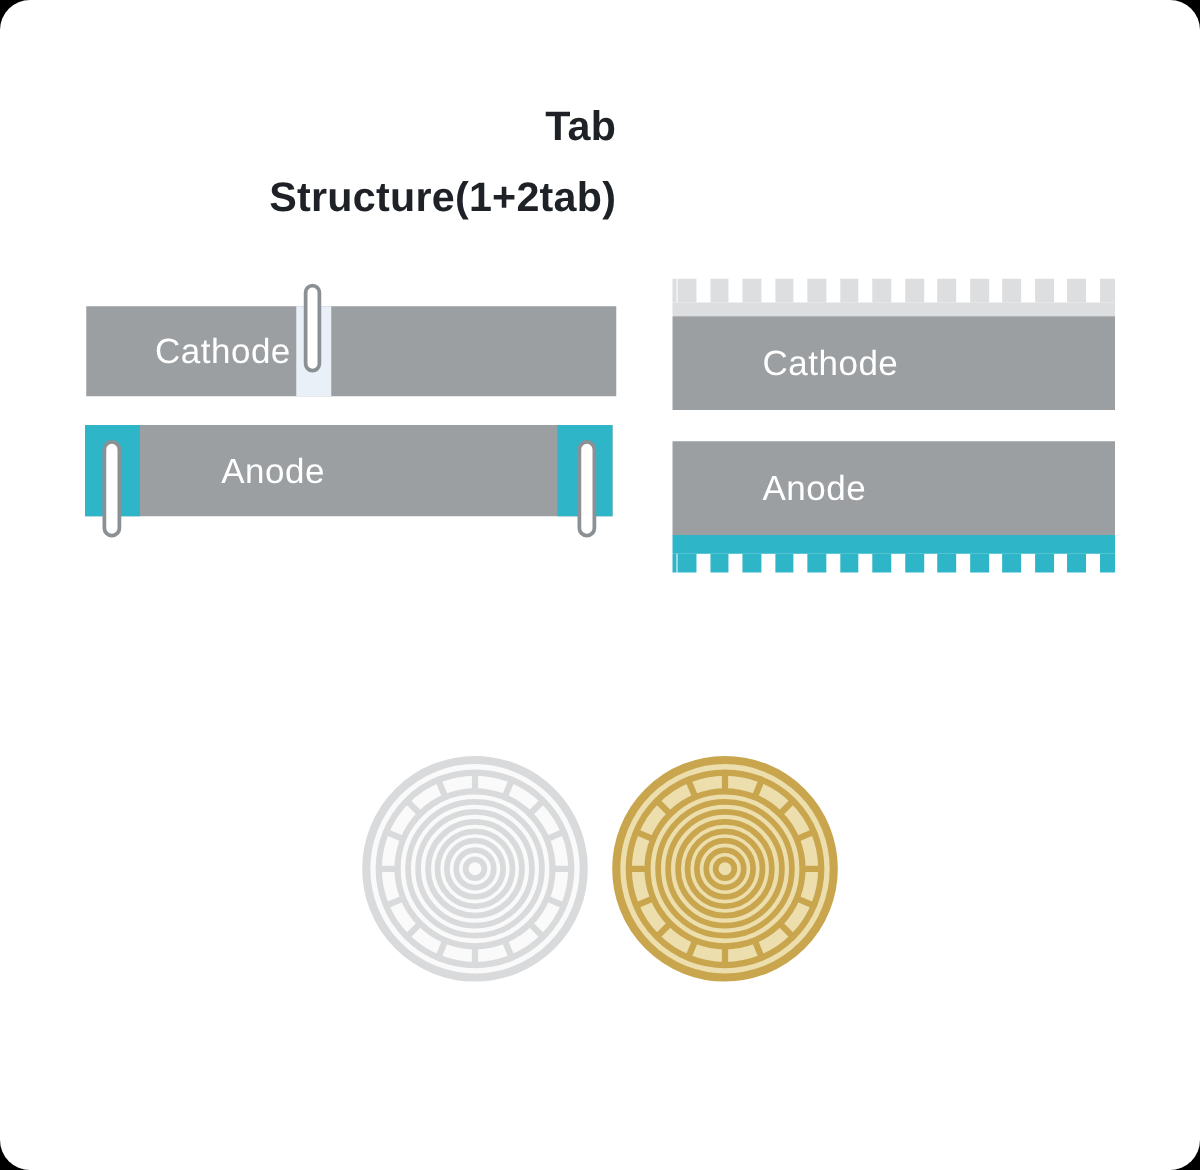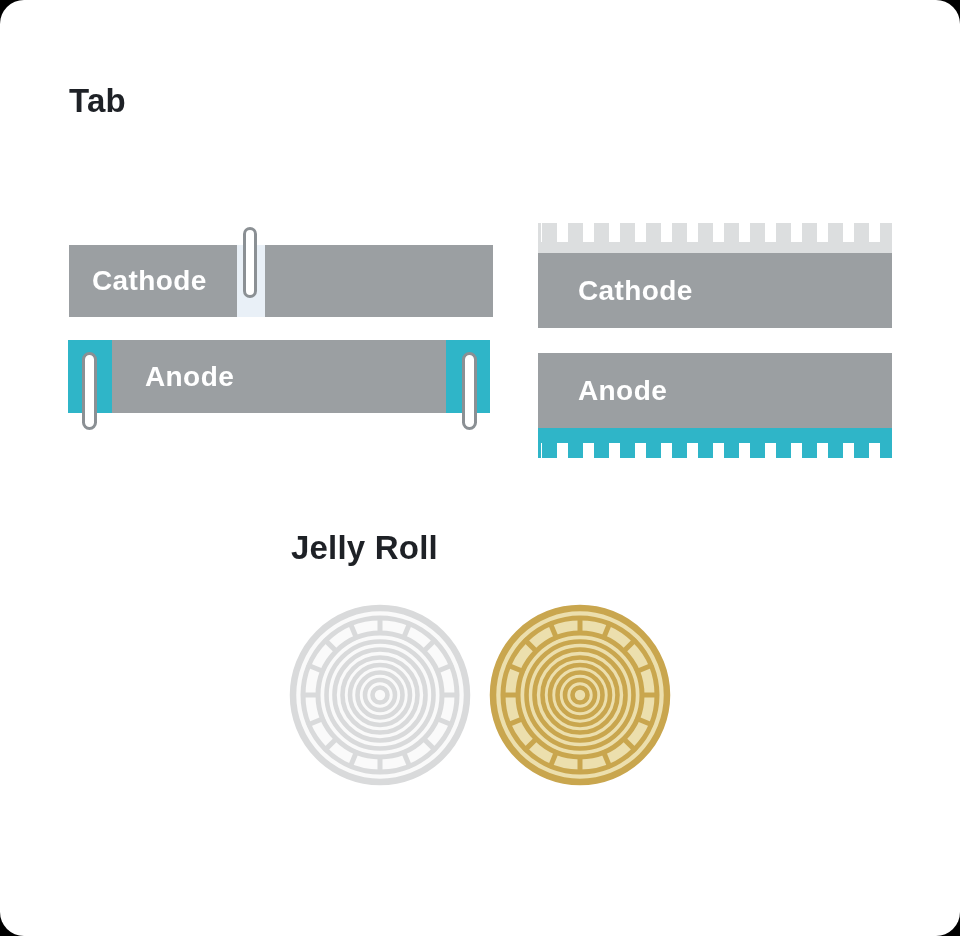--- a/index.html
+++ b/index.html
@@ -17,41 +17,42 @@
     background: var(--card, #fff);
     border-radius: 24px;
     overflow: hidden;
   }
   .section-title {
     position: absolute;
     font-size: 33px;
     font-weight: 700;
     line-height: 57px;
     color: var(--text, #1e2126);
-    text-align: left;
+    text-align: right;
     letter-spacing: 0.2px;
   }
   .title-tab   { left: 69px;  top: 72px;  width: 424px; }
   .title-tabless { left: 538px; top: 129px; width: 354px; }
   .title-jelly { left: 291px; top: 528px; width: 378px; line-height: 40px; }
   .title-line { display: block; }
 
   .electrode-bar {
     position: absolute;
     background: var(--electrode-gray);
     display: flex;
     align-items: center;
   }
   .electrode-label {
     font-size: 28px;
-    font-weight: 700;
+    font-weight: 400;
     color: #ffffff;
     letter-spacing: 0.4px;
     position: relative;
     z-index: 3;
+    margin-left: 32px;
   }
   
   .tab-cathode { left: 69px; top: 245px; width: 424px; height: 72px; }
   .tab-cathode .electrode-label { padding-left: 23px; }
   .tab-slot {
     position: absolute;
     left: 168px; top: 0;
     width: 28px; height: 72px;
     background: var(--slot);
     z-index: 1;
@@ -115,20 +116,21 @@
   .roll-gray { left: 289px; }
   .roll-gold { left: 489px; }
 </style>
 </head>
 <body>
 
 <div class="card">
 
   <h2 class="section-title title-tab">
     <span class="title-line">Tab</span>
+    <span class="title-line">Structure(1+2tab)</span>
   </h2>
 
 
   <div class="electrode-bar tab-cathode">
     <span class="electrode-label">Cathode</span>
     <div class="tab-slot"></div>
     <div class="pill cathode-pill"></div>
   </div>
 
   <div class="electrode-bar tab-anode">
@@ -148,21 +150,20 @@
   </div>
 
   <div class="tabless-group tabless-anode-group">
     <div class="tabless-bar">
       <span class="electrode-label">Anode</span>
     </div>
     <div class="band-teal"></div>
     <div class="foil-teeth teeth-teal"></div>
   </div>
 
-  <h2 class="section-title title-jelly">Jelly Roll</h2>
 
   <svg class="jelly-roll-svg roll-gray" viewBox="0 0 182 182">
       <circle cx="91" cy="91" r="87" stroke="#d9dadb" stroke-width="6.5" fill="#fafafa"></circle>
       <circle cx="91" cy="91" r="77" stroke="#d9dadb" stroke-width="5" fill="none"></circle>
       <circle cx="91" cy="91" r="62" stroke="#d9dadb" stroke-width="5" fill="none"></circle>
       <line x1="151" y1="91" x2="170" y2="91" stroke="#d9dadb" stroke-width="5"></line>
       <line x1="146.4327719506772" y1="113.96100594190538" x2="163.98648306839164" y2="121.2319911568421" stroke="#d9dadb" stroke-width="5"></line>
       <line x1="133.42640687119285" y1="133.42640687119285" x2="146.86143571373725" y2="146.86143571373725" stroke="#d9dadb" stroke-width="5"></line>
       <line x1="113.9610059419054" y1="146.4327719506772" x2="121.2319911568421" y2="163.98648306839164" stroke="#d9dadb" stroke-width="5"></line>
       <line x1="91" y1="151" x2="91" y2="170" stroke="#d9dadb" stroke-width="5"></line>

